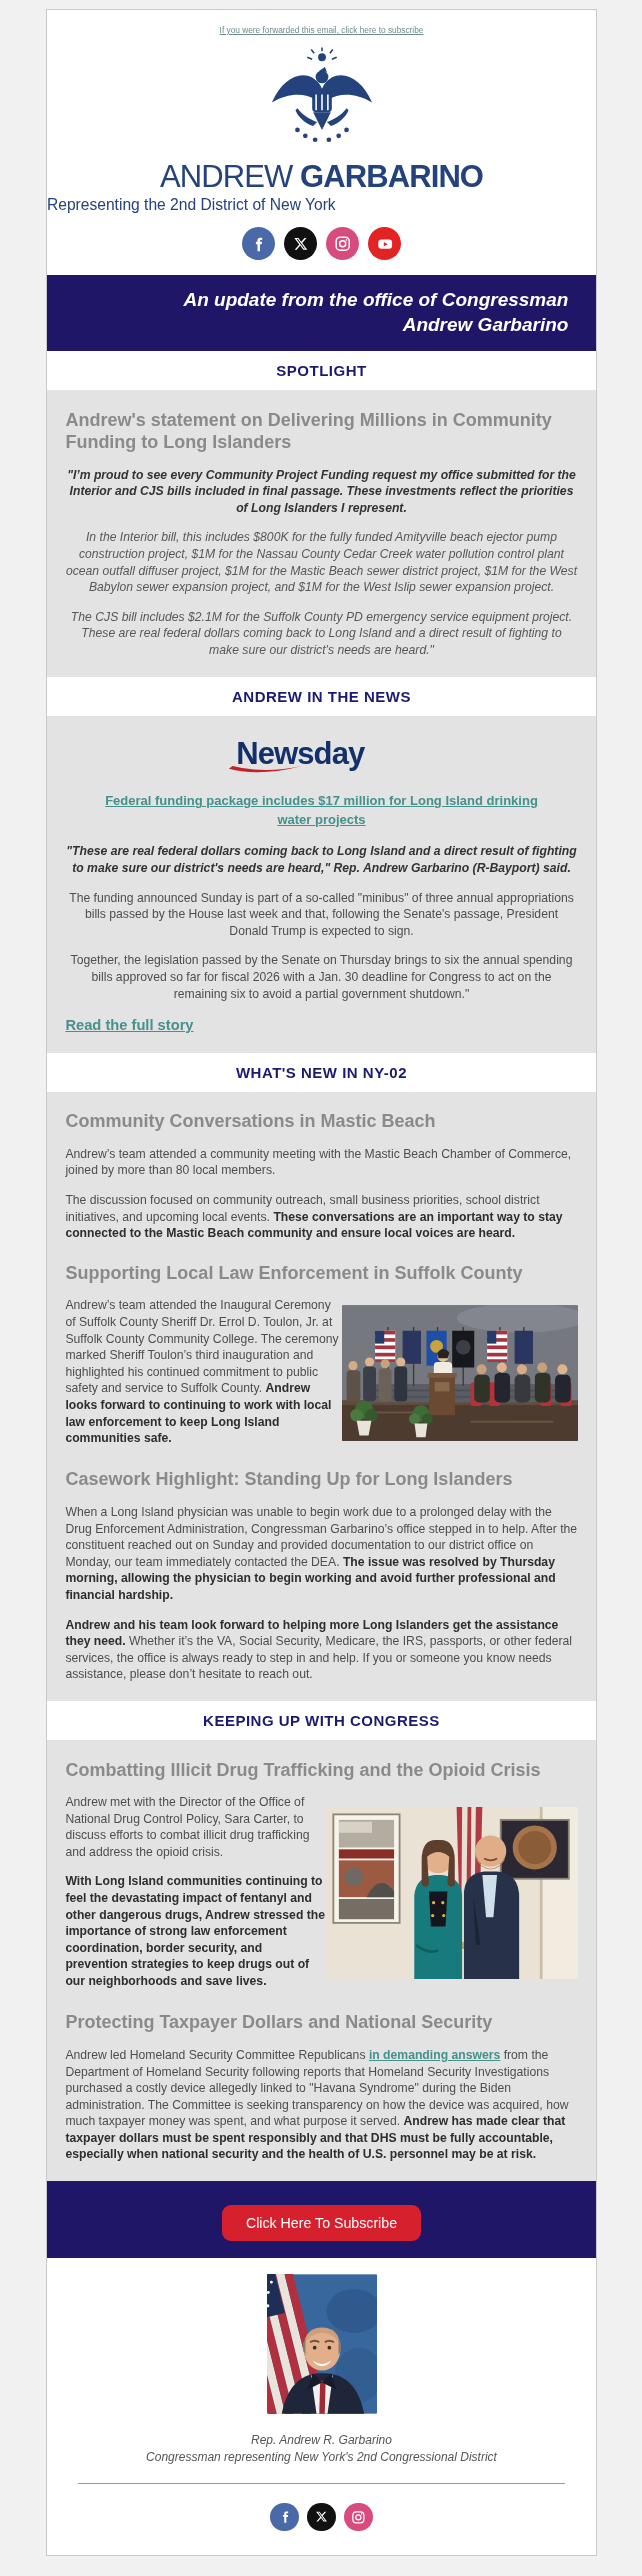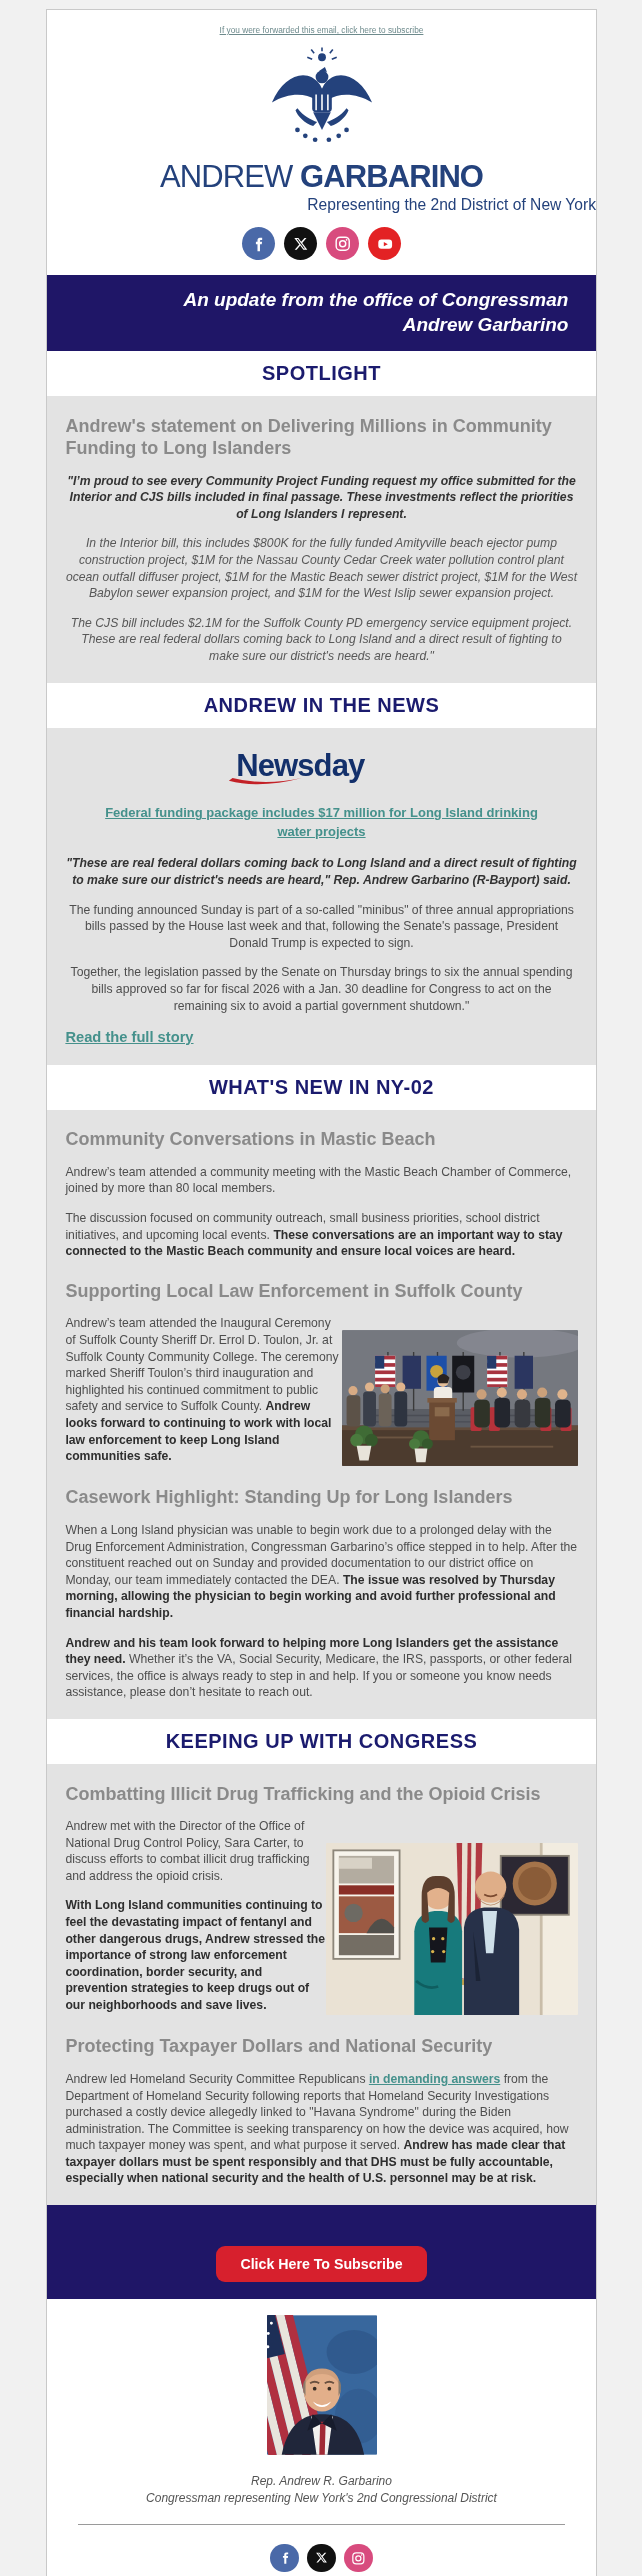--- a/index.html
+++ b/index.html
@@ -14,63 +14,63 @@
     width:551px; margin:0 auto; background:#ffffff;
     border:0.9px solid #c9c9c9;
   }
   
   .top-link-wrap { text-align:center; padding:10px 0 3.7px 0; }
   .top-link { font-size:8.3px; color:#6d8a8c; text-decoration:underline; cursor:pointer; }
   .seal-wrap { text-align:center; padding-top:7.3px; }
   .hdr-name { text-align:center; color:#24427c; font-size:31px; letter-spacing:-0.9px; margin-top:5.5px; }
   .hdr-name .first { font-weight:400; }
   .hdr-name .last  { font-weight:700;text-align:center; }
-  .hdr-tag { text-align:right; color:#24427c; font-size:15.6px; margin-top:1.8px; }
+  .hdr-tag { text-align:left; color:#24427c; font-size:15.6px; margin-top:1.8px; }
   .social-row { display:flex; justify-content:center; gap:9.2px; margin:13px 0 14.7px 0; }
   .sicon {
     width:33px; height:33px; border-radius:50%;
     display:flex; align-items:center; justify-content:center; cursor:pointer;
   }
   .sicon.small { width:28.5px; height:28.5px; }
   .fb { background:#4a69a8; } .xx { background:#111111; }
   .ig { background:#d84b7e; } .yt { background:#e32224; }
   
   .banner {
     background:#1f1667; color:#ffffff; text-align:right;
     font-style:italic; font-weight:700; font-size:19px; line-height:1.3;
     padding:13px 27.6px 13.8px 27.6px;
   }
   
   .band { background:#ffffff; text-align:center; padding:11px 0; }
-  .band span { color:#1b1b6e; font-weight:700; font-size:20px; letter-spacing:0.5px; }
+  .band span { color:#1b1b6e; font-weight:700; font-size:15px; letter-spacing:0.5px; }
   
   .gray { background:#e3e3e3; padding:14.7px 18.4px 16.5px 18.4px; }
   .gray h3 { color:#8a8a8a; font-size:18px; font-weight:700; line-height:1.25; margin:3.7px 0 13px 0; }
   .gray h3.mt { margin-top:20px; }
   .p { font-size:12.2px; line-height:1.36; color:#4e4e4e; margin-bottom:13px; }
   .p:last-child { margin-bottom:1.8px; }
   .p.center { text-align:center; }
   .p.italic { font-style:italic; color:#585858; }
   .p.bold-italic { font-style:italic; font-weight:700; color:#333333; }
   .p .b { font-weight:700; color:#2e2e2e; }
   .tlink { color:#45918c; text-decoration:underline; cursor:pointer; }
   .tlink.bold { font-weight:700; }
   .headline { display:block; text-align:center; font-size:13px; line-height:1.4; margin:13px auto 14.7px auto; max-width:441px; }
   .readmore-wrap { text-align:left; margin:14.7px 0 3.7px 0; }
   .newsday-wrap { text-align:center; margin:3.7px 0 1.8px 0; }
   
-  .tc { display:flex; align-items:flex-end; margin-bottom:5.5px; }
+  .tc { display:flex; align-items:center; margin-bottom:5.5px; }
   .tc .txt { flex:1; }
   .photo { border-radius:0.9px; display:block; }
   
   .thanks { background:#1f1667; text-align:center; padding:12px 24px 16.5px 24px; }
   .thanks p { color:#ffffff; font-style:italic; font-size:12.4px; line-height:1.4; max-width:496px; margin:0 auto; }
   .cta {
-    display:inline-block; margin-top:29px; background:#d7202d; color:#ffffff;
-    font-weight:700; font-size:14.2px; border:none; border-radius:9px;
+    display:inline-block; margin-top:12px; background:#d7202d; color:#ffffff;
+    font-weight:400; font-size:14.2px; border:none; border-radius:9px;
     padding:10px 24px; cursor:pointer;
   }
   
   .footer { background:#ffffff; padding:9.2px 0 20px 0; }
   .portrait-wrap { text-align:center; padding-top:7.3px; }
   .caption { text-align:center; font-style:italic; color:#555555; font-size:12px; line-height:1.45; margin-top:14.7px; }
   .divider { border:none; border-top:0.9px solid #9a9a9a; width:487px; margin:16.5px auto 0 auto; }
   .foot-social { display:flex; justify-content:center; gap:8.3px; margin:18.4px 0 3.7px 0; }
 </style>
 </head>

